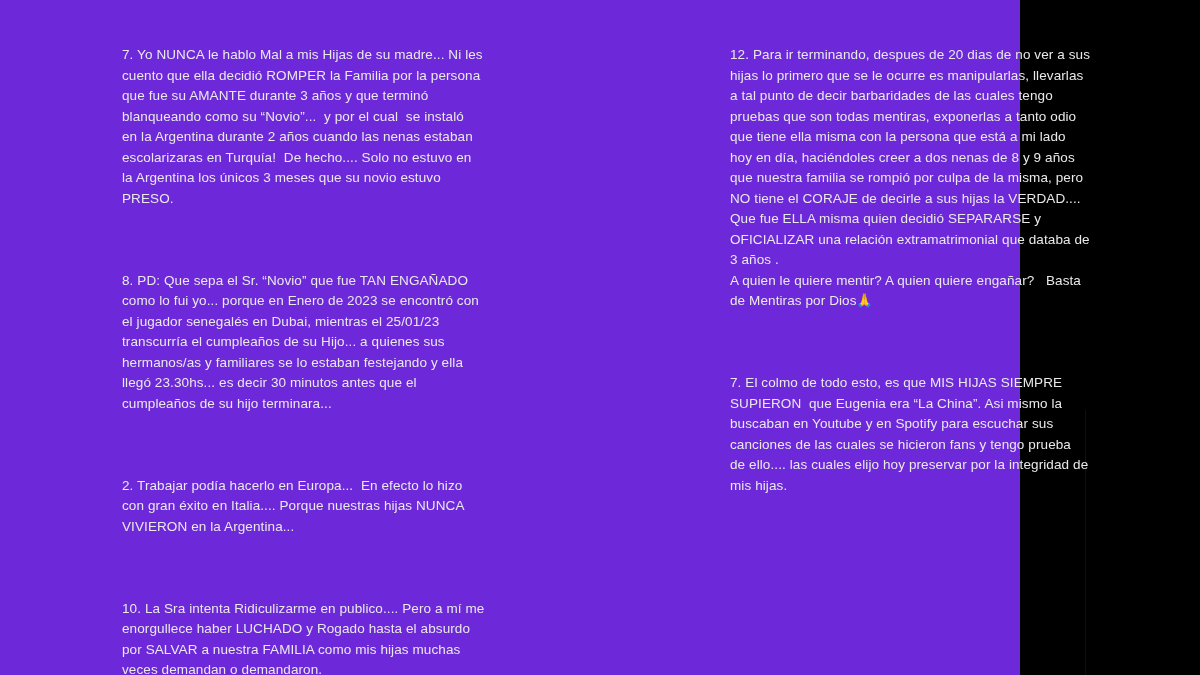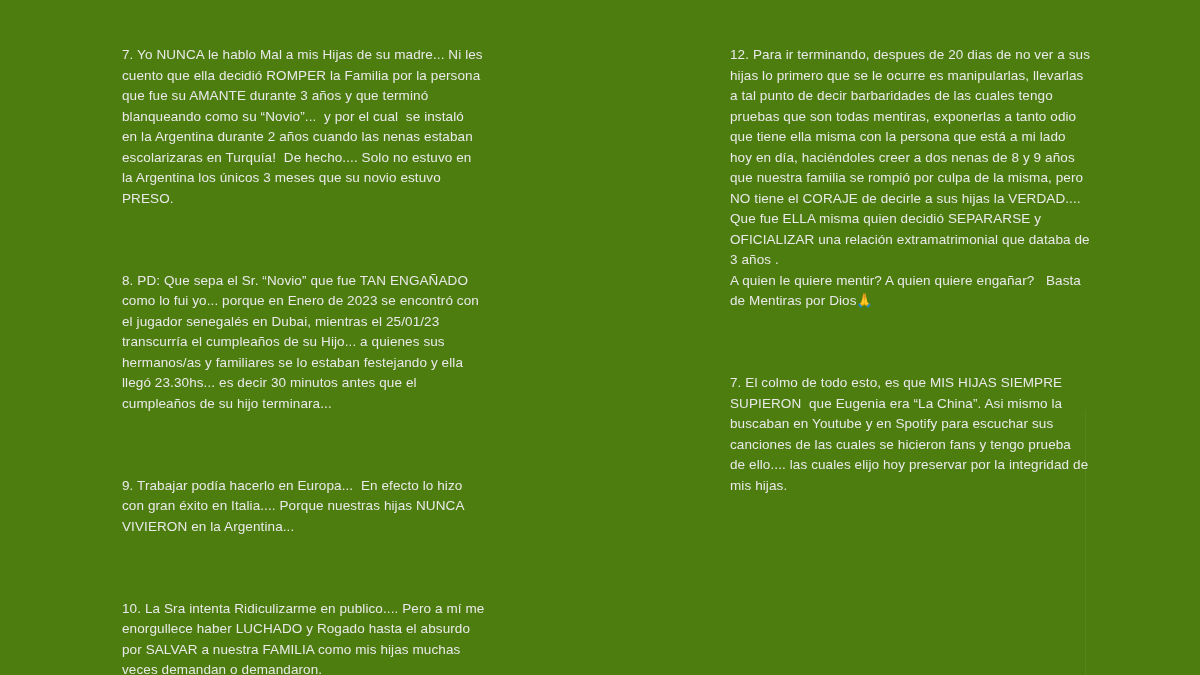--- a/index.html
+++ b/index.html
@@ -6,23 +6,23 @@
     margin: 0;
     padding: 0;
     width: 1200px;
     height: 675px;
     background: #000000;
     overflow: hidden;
     font-family: "Liberation Sans", sans-serif;
   }
   .stage {
     position: relative;
-    width: 1200px;
+    width: 1020px;
     height: 675px;
-    background: #4d7c0f;
+    background: #6d28d9;
   }
   .column {
     position: absolute;
     top: 4px;
     color: #e9e9e9;
     font-size: 13.5px;
     line-height: 20.5px;
     letter-spacing: 0.1px;
     white-space: pre-wrap;
   }
@@ -54,21 +54,21 @@
 escolarizaras en Turquía!  De hecho.... Solo no estuvo en
 la Argentina los únicos 3 meses que su novio estuvo
 PRESO.</div>
     <div class="para">8. PD: Que sepa el Sr. “Novio” que fue TAN ENGAÑADO
 como lo fui yo... porque en Enero de 2023 se encontró con
 el jugador senegalés en Dubai, mientras el 25/01/23
 transcurría el cumpleaños de su Hijo... a quienes sus
 hermanos/as y familiares se lo estaban festejando y ella
 llegó 23.30hs... es decir 30 minutos antes que el
 cumpleaños de su hijo terminara...</div>
-    <div class="para">9. Trabajar podía hacerlo en Europa...  En efecto lo hizo
+    <div class="para">2. Trabajar podía hacerlo en Europa...  En efecto lo hizo
 con gran éxito en Italia.... Porque nuestras hijas NUNCA
 VIVIERON en la Argentina...</div>
     <div class="para">10. La Sra intenta Ridiculizarme en publico.... Pero a mí me
 enorgullece haber LUCHADO y Rogado hasta el absurdo
 por SALVAR a nuestra FAMILIA como mis hijas muchas
 veces demandan o demandaron.</div>
     
   </div>
 
   <div class="column column-right">

